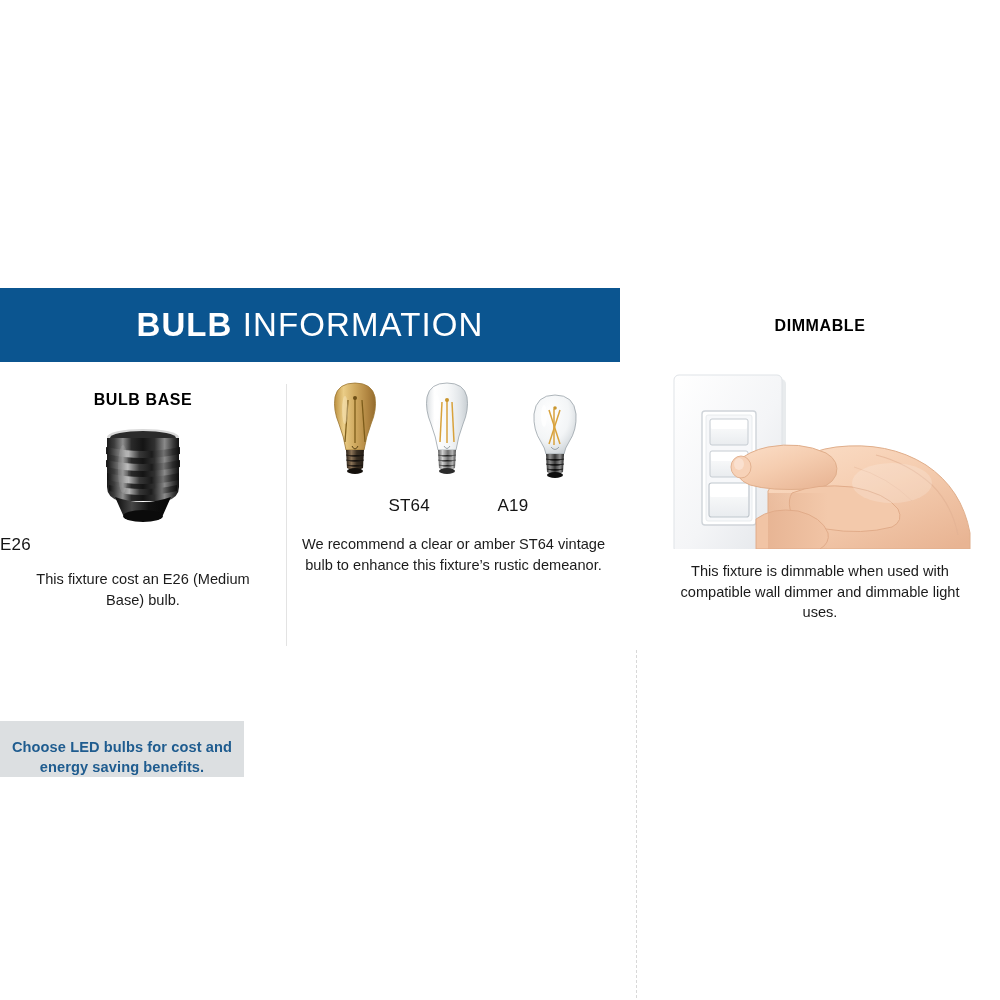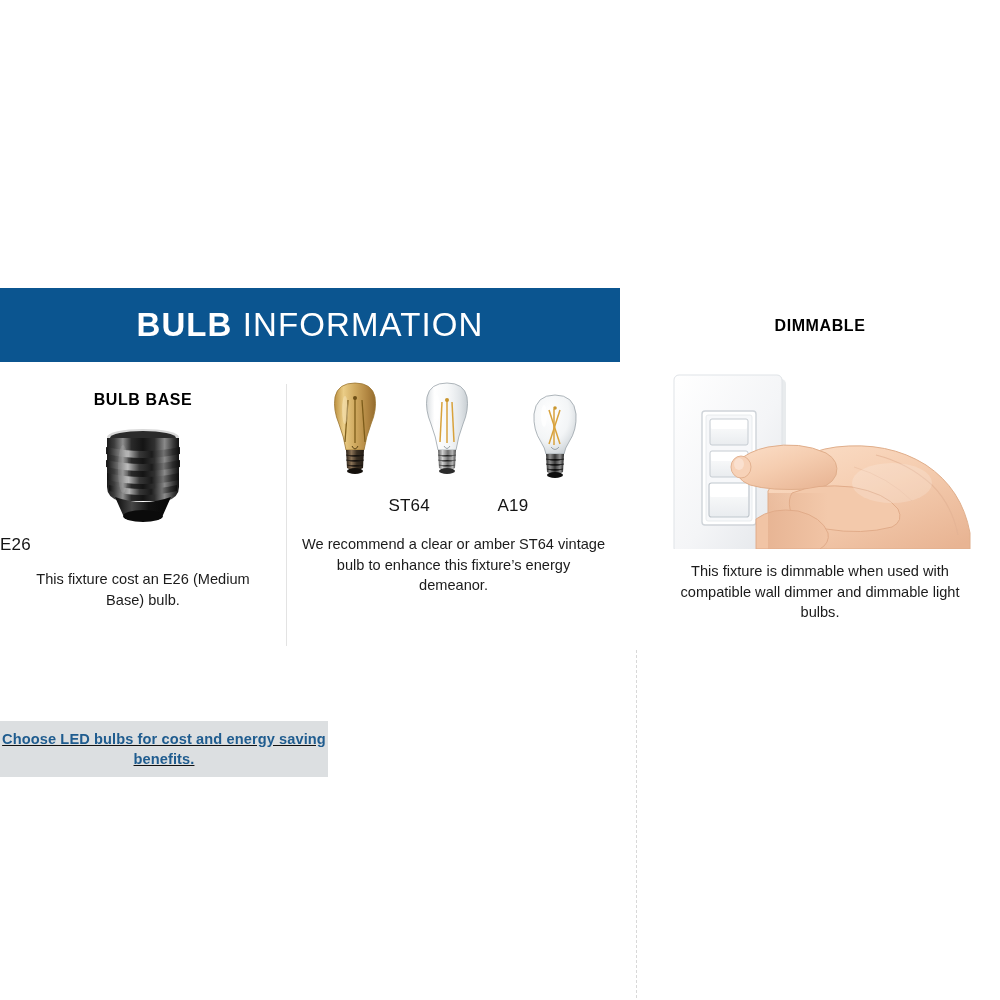--- a/index.html
+++ b/index.html
@@ -111,27 +111,26 @@
     font-size: 14.6px;
     line-height: 20.5px;
     color: #1b1b1b;
   }
 
   
   #led-callout {
     position: absolute;
     left: 0;
     top: 359px;
-    width: 328px;
+    width: 244px;
     height: 56px;
     background: #dcdfe1;
     display: flex;
-    align-items: center;
+    align-items: flex-end;
     justify-content: center;
-    text-decoration: underline;
   }
   #led-callout .callout-text {
     text-align: center;
     color: #1f5c8f;
     font-weight: 700;
     font-size: 14.6px;
     line-height: 20px;
     letter-spacing: 0.1px;
   }
 
@@ -348,21 +347,21 @@
             </svg>
           </div>
         </div>
 
         <div class="art-row" style="margin-top:4px; gap:17px;">
           <div class="caption" style="width:62px;"></div>
           <div class="caption" style="width:92px;">ST64</div>
           <div class="caption" style="width:100px;">A19</div>
         </div>
 
-        <div class="body-text" style="margin:18px 14px 0 14px;">We recommend a clear or amber ST64 vintage bulb to enhance this fixture’s energy demeanor.</div>
+        <div class="body-text" style="margin:18px 14px 0 14px;">We recommend a clear or amber ST64 vintage bulb to enhance this fixture’s rustic demeanor.</div>
       </div>
 
     </div>
   </section>
 
   <div id="panel-divider"></div>
 
   <section class="panel" id="panel-dimming">
 
 
@@ -447,17 +446,17 @@
             <path d="M236 112 Q268 120 292 142 Q312 162 318 192" fill="none" stroke="#e3b294" stroke-width="1.1" opacity="0.7"></path>
             <path d="M214 124 Q248 134 272 158" fill="none" stroke="#e7b99c" stroke-width="1" opacity="0.55"></path>
 
             <rect x="128" y="150" width="60" height="56" fill="url(#skinShade)"></rect>
 
             <ellipse cx="252" cy="140" rx="40" ry="20" fill="#ffffff" opacity="0.18"></ellipse>
           </g>
         </svg>
       </div>
 
-      <div class="body-text" style="margin:12px 22px 0 22px;">This fixture is dimmable when used with compatible wall dimmer and dimmable light bulbs.</div>
+      <div class="body-text" style="margin:12px 22px 0 22px;">This fixture is dimmable when used with compatible wall dimmer and dimmable light uses.</div>
     </div>
   </section>
 
 </div>
 
 </body></html>

